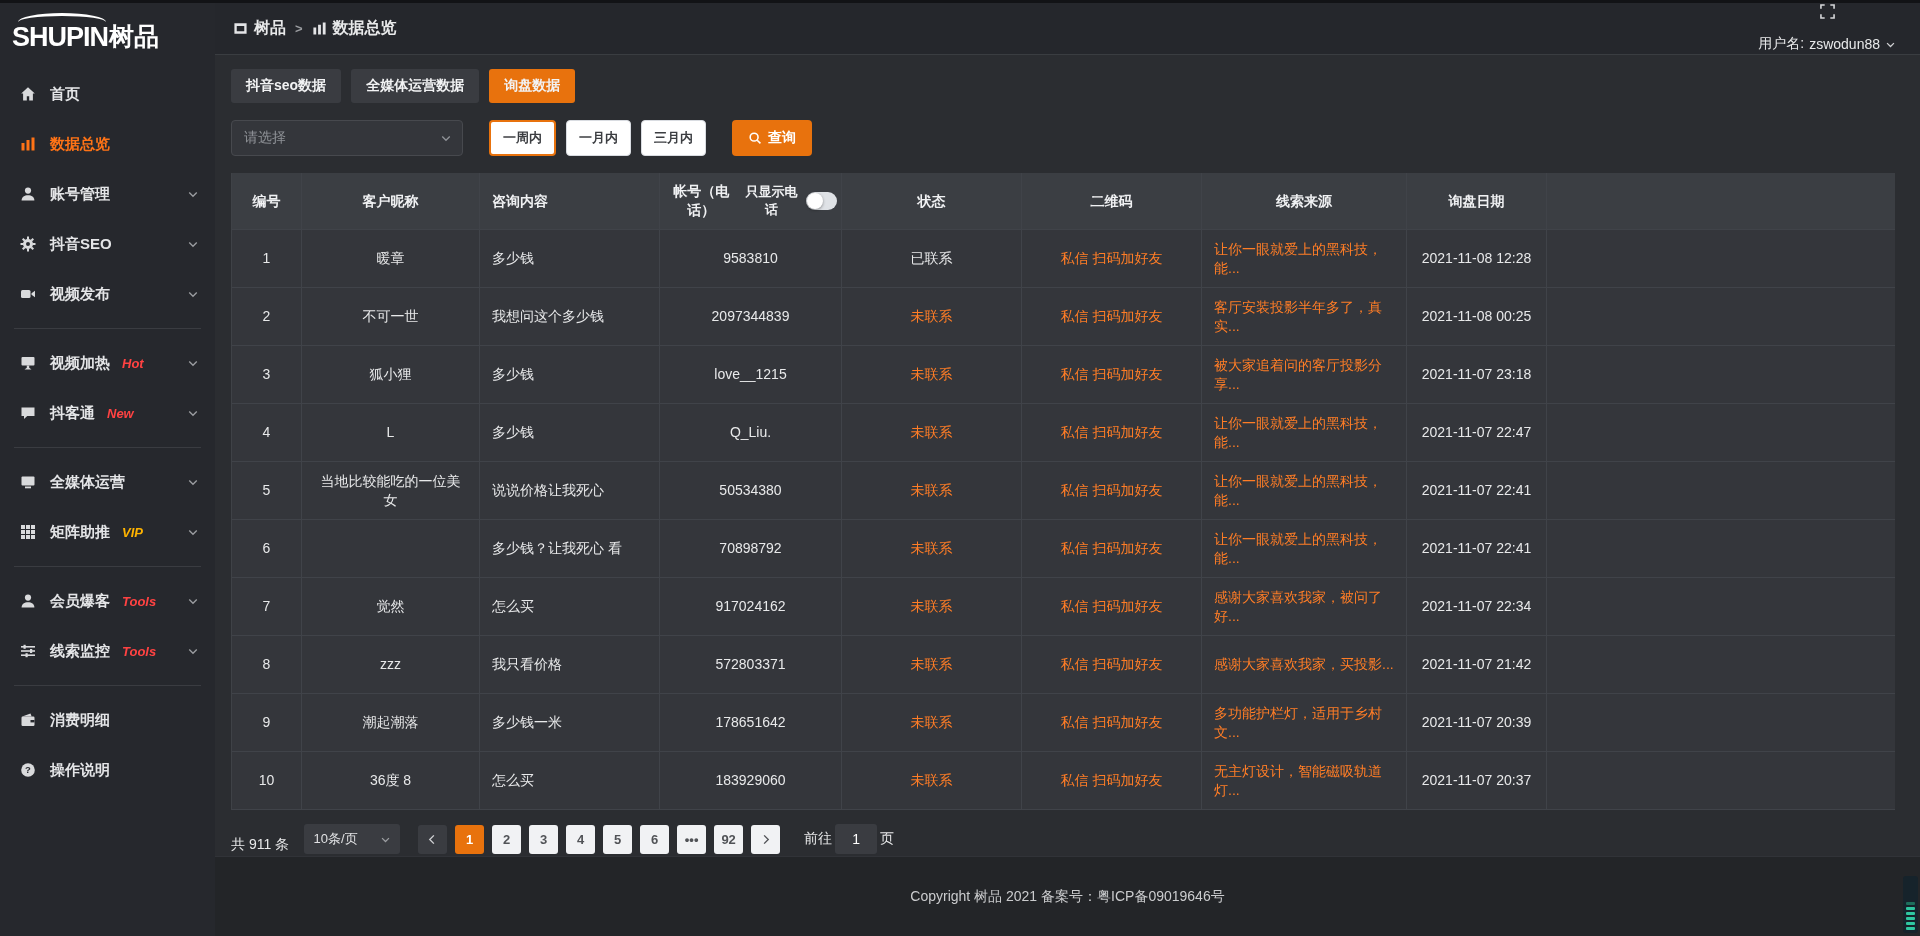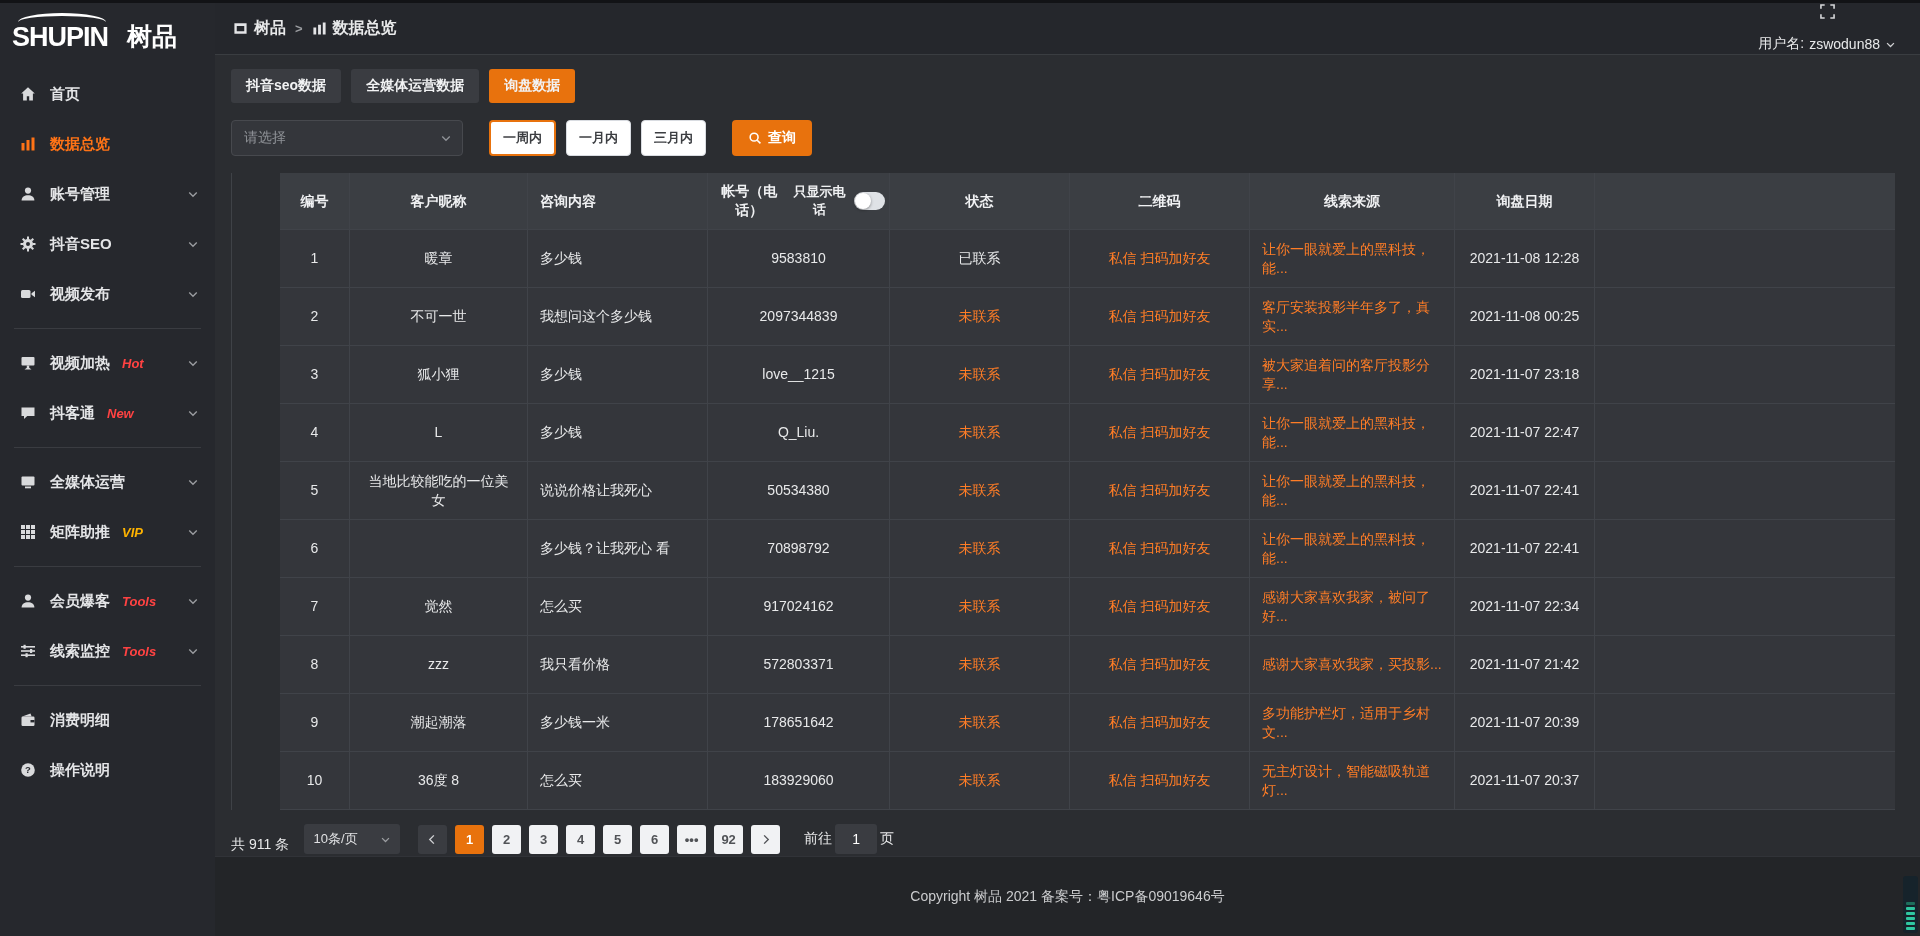--- a/index.html
+++ b/index.html
@@ -2,21 +2,21 @@
 <html><head>
 <meta charset="utf-8">
 <style>
   * { box-sizing: border-box; margin: 0; padding: 0; }
   html,body { width:1920px; height:936px; overflow:hidden; }
   body { font-family:"Liberation Sans","DejaVu Sans",sans-serif; background:#2b2d31; color:#e8e9ea; }
   .app { display:flex; height:100%; border-top:3px solid #121316; }
 
   
   .sidebar { width:215px; flex-shrink:0; background:#26282d; padding-top:2px; }
-  .logo { height:56px; display:flex; align-items:flex-end; padding:0 0 8px 12px; gap:19px; cursor:pointer; }
+  .logo { height:56px; display:flex; align-items:flex-end; padding:0 0 8px 12px; gap:1px; cursor:pointer; }
   .logo-mark { position:relative; font-weight:bold; font-size:27px; color:#fff; letter-spacing:-1px; }
   .logo-arc { position:absolute; top:-9px; left:6px; width:88px; height:18px; border-top:3px solid #fff; border-radius:50%; }
   .logo-cn { font-weight:bold; font-size:25px; color:#fff; }
   .sb-menu { padding-top:8px; }
   .sb-item { height:50px; display:flex; align-items:center; padding:0 16px 0 20px; font-size:15px; font-weight:bold; color:#e4e5e7; cursor:pointer; }
   .sb-icon { width:17px; height:17px; margin-right:13px; display:flex; align-items:center; color:#d9dadc; flex-shrink:0; }
   .sb-icon svg { width:16px; height:16px; }
   .sb-badge { font-style:italic; font-weight:bold; font-size:13px; margin-left:12px; }
   .sb-chevron { margin-left:auto; color:#9b9da1; display:flex; }
   .sb-item.active, .sb-item.active .sb-icon { color:#ff7316; }
@@ -43,21 +43,21 @@
 
   
   .filter-row { margin-top:17px; display:flex; align-items:center; }
   .select { width:232px; height:36px; background:#34363b; border:1px solid #47494e; border-radius:4px; display:flex; align-items:center; padding:0 10px 0 12px; color:#8f9297; font-size:14px; margin-right:26px; cursor:pointer; }
   .select .sel-chevron { margin-left:auto; display:flex; color:#8f9297; }
   .range-btn { height:36px; min-width:63px; padding:0 12px; background:#fff; color:#3c3e42; font-size:13px; font-weight:bold; border:1px solid #d9dce1; border-radius:4px; display:flex; align-items:center; justify-content:center; margin-right:10px; cursor:pointer; }
   .range-btn.active { border:2px solid #e8720d; }
   .query-btn { height:36px; padding:0 16px; background:#e8720d; border-radius:4px; color:#fff; font-size:14px; font-weight:bold; display:flex; align-items:center; gap:6px; margin-left:16px; cursor:pointer; }
 
   
-  .table { margin-top:17px; font-size:14px; border-left:1px solid #3f4247;padding-left:48px; }
+  .table { margin-top:17px; font-size:14px; border-left:1px solid #3f4247; }
   .tr { display:flex; background:#34363b; border-bottom:1px solid #404349; }
   .tr.head { background:#3b3e43; font-weight:bold; color:#f0f1f3; }
   .td { min-height:57px; display:flex; align-items:center; justify-content:center; text-align:center; border-right:1px solid #404349; padding:4px 12px; line-height:1.35; }
   .td.c9 { border-right:none; }
   .td.left { justify-content:flex-start; text-align:left; }
   .c1{width:70px;} .c2{width:178px;} .c3{width:180px;} .c4{width:182px;}
   .c5{width:180px;} .c6{width:180px;} .c7{width:205px;} .c8{width:140px;}
   .c9{flex:1;}
   .tr.head .td { min-height:56px; }
   .head-account { flex-direction:row; gap:4px; padding:6px 4px; }

